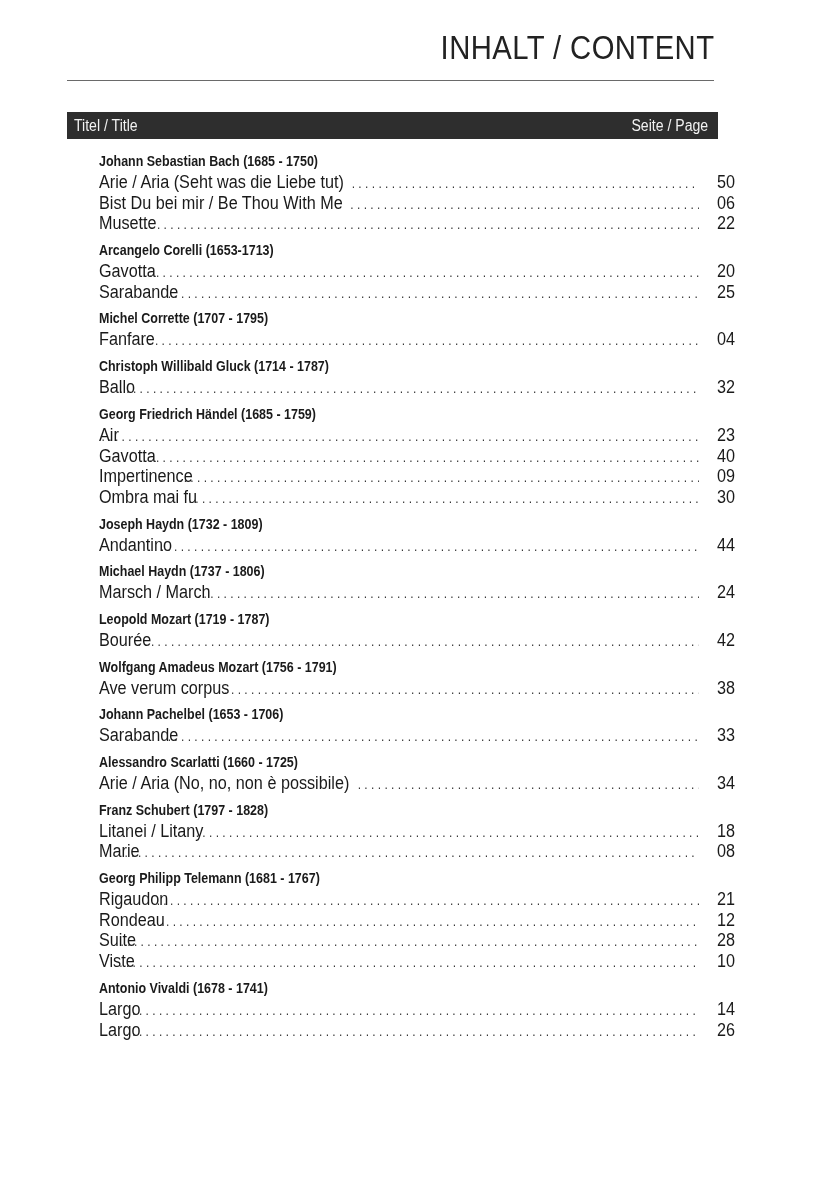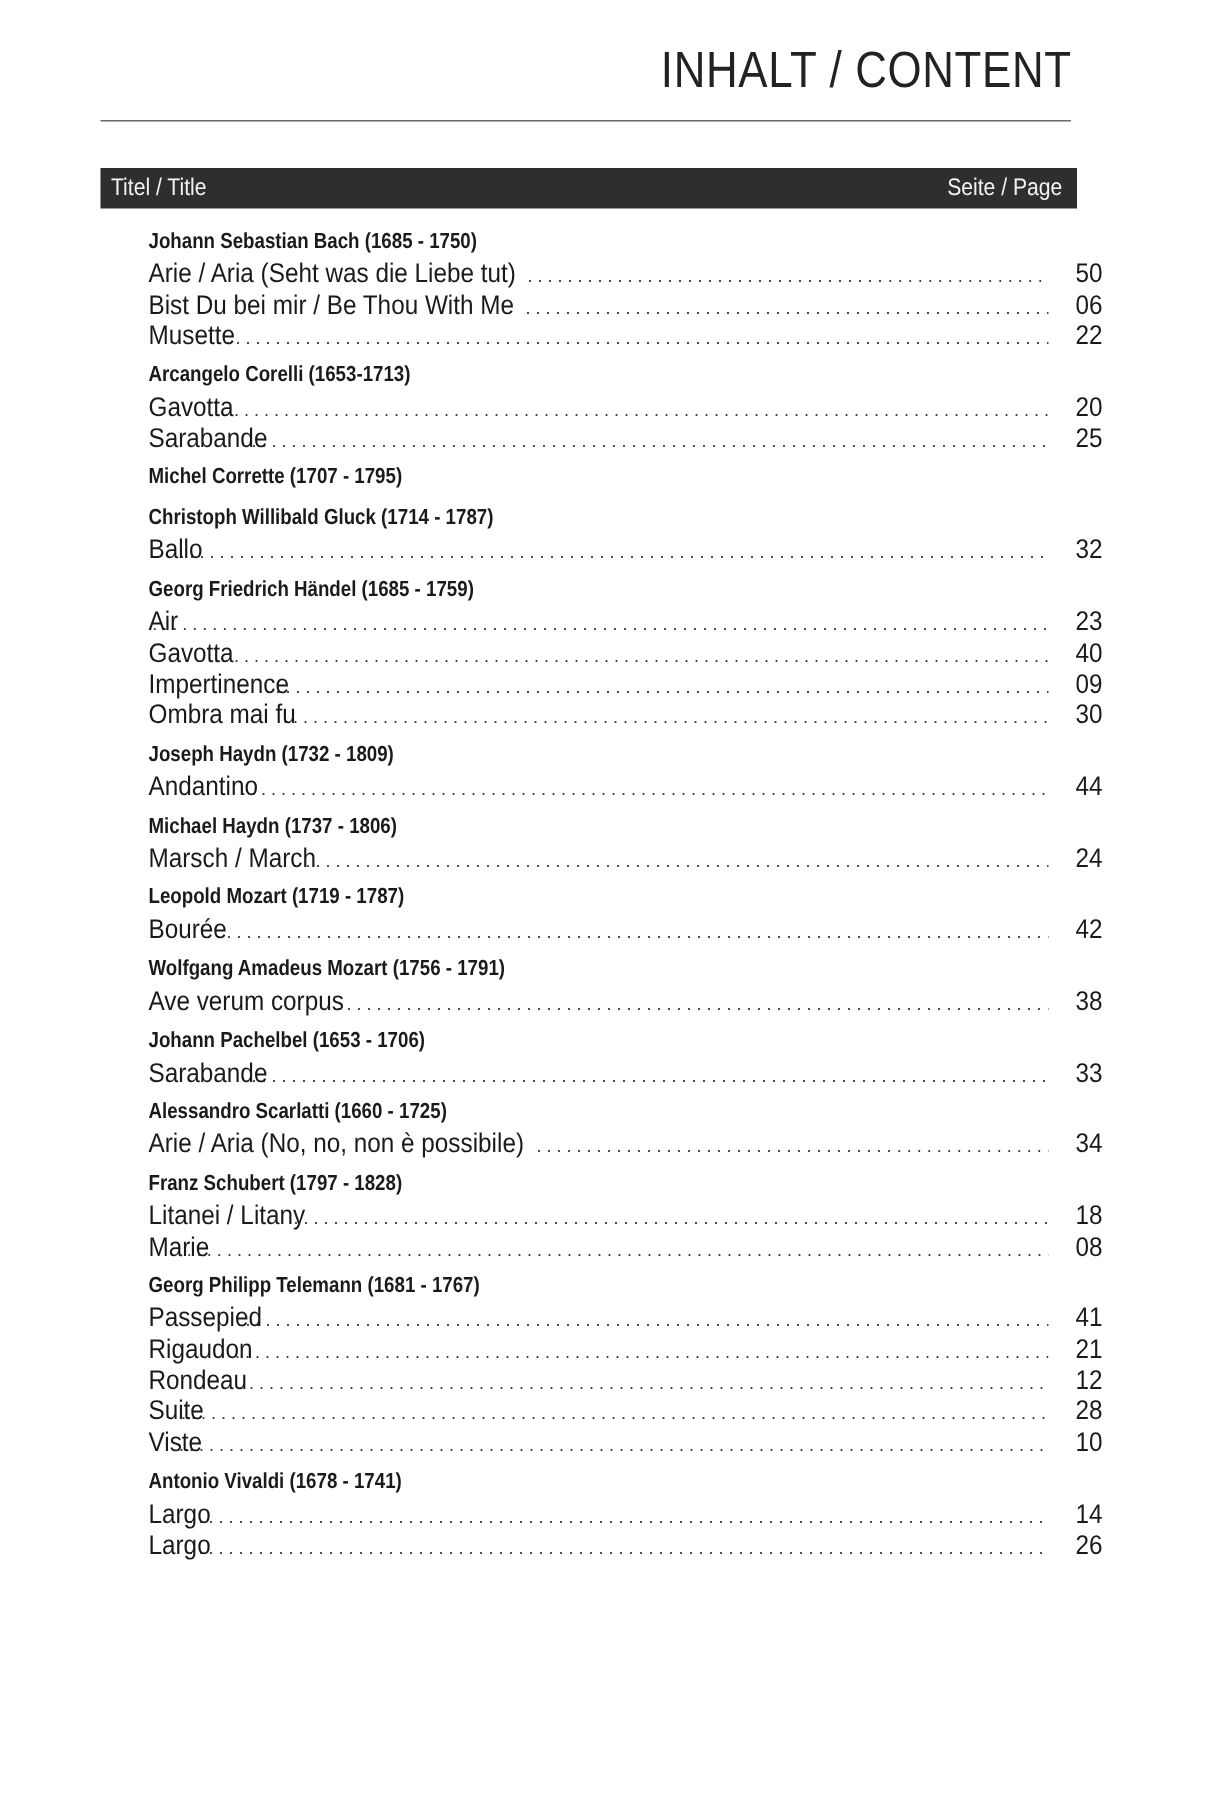--- a/index.html
+++ b/index.html
@@ -95,20 +95,25 @@
       <span class="t">Gavotta</span>
       <span class="dots"></span>
       <span class="p">20</span>
     </div>
     <div class="entry">
       <span class="t">Sarabande</span>
       <span class="dots"></span>
       <span class="p">25</span>
     </div>
     <div class="composer">Michel Corrette (1707 - 1795)</div>
+    <div class="entry">
+      <span class="t">Fanfare</span>
+      <span class="dots"></span>
+      <span class="p">04</span>
+    </div>
     <div class="composer">Christoph Willibald Gluck (1714 - 1787)</div>
     <div class="entry">
       <span class="t">Ballo</span>
       <span class="dots"></span>
       <span class="p">32</span>
     </div>
     <div class="composer">Georg Friedrich Händel (1685 - 1759)</div>
     <div class="entry">
       <span class="t">Air</span>
       <span class="dots"></span>
@@ -171,25 +176,20 @@
       <span class="dots"></span>
       <span class="p">18</span>
     </div>
     <div class="entry">
       <span class="t">Marie</span>
       <span class="dots"></span>
       <span class="p">08</span>
     </div>
     <div class="composer">Georg Philipp Telemann (1681 - 1767)</div>
     <div class="entry">
-      <span class="t">Passepied</span>
-      <span class="dots"></span>
-      <span class="p">41</span>
-    </div>
-    <div class="entry">
       <span class="t">Rigaudon</span>
       <span class="dots"></span>
       <span class="p">21</span>
     </div>
     <div class="entry">
       <span class="t">Rondeau</span>
       <span class="dots"></span>
       <span class="p">12</span>
     </div>
     <div class="entry">

